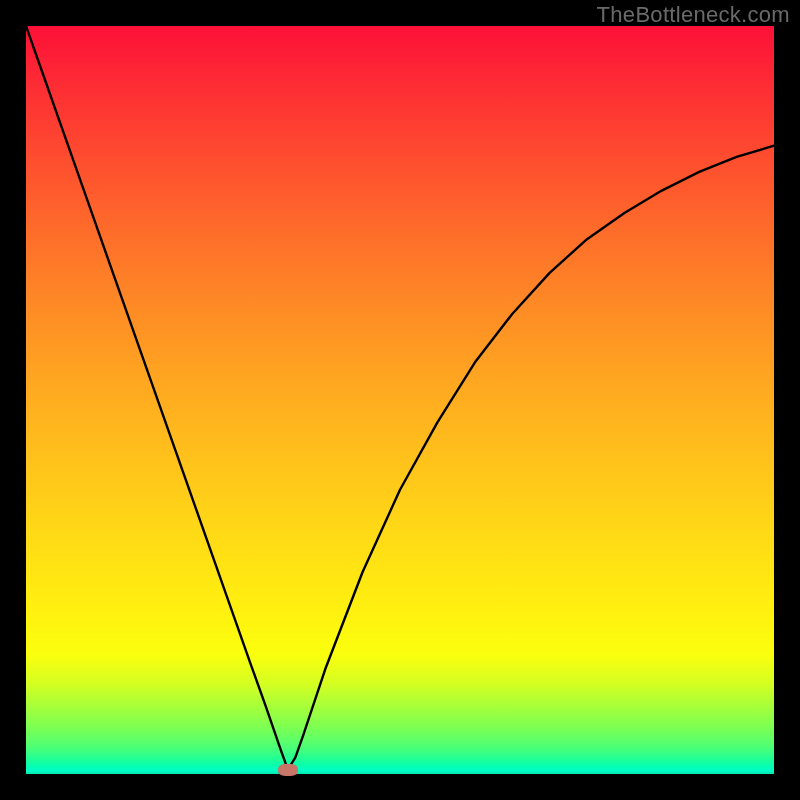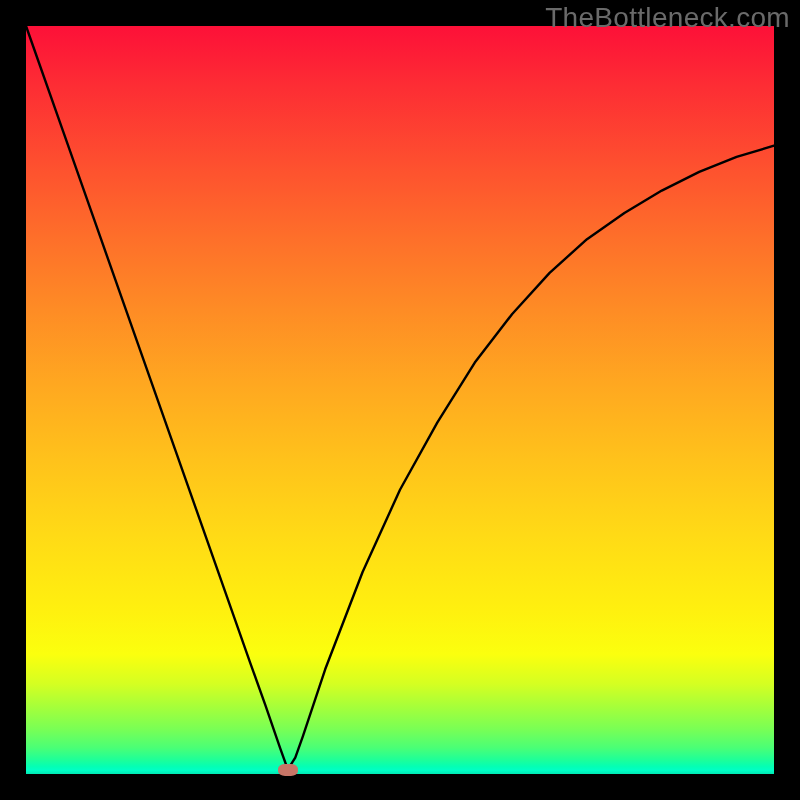--- a/index.html
+++ b/index.html
@@ -42,21 +42,21 @@
       #04ffb4 99.0%,
       #00ffc6 99.5%,
       #00e9b4 100%
     );
   }
   .watermark {
     position: absolute;
     top: 2px;
     right: 10px;
     color: #6a6a6a;
-    font-size: 28px;
+    font-size: 22px;
     font-weight: 500;
     letter-spacing: 0.3px;
     user-select: none;
     text-align: center;
   }
   svg.curve {
     position: absolute;
     left: 0;
     top: 0;
     width: 748px;

